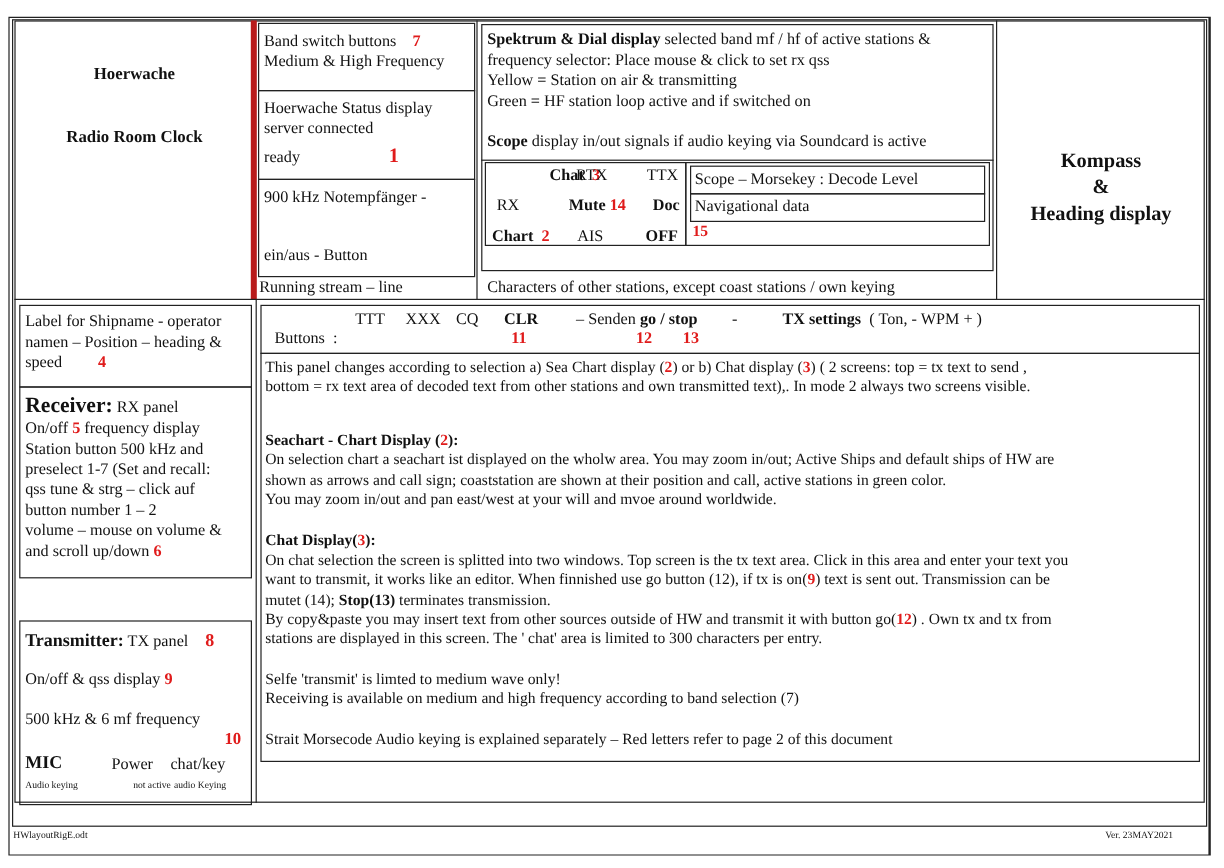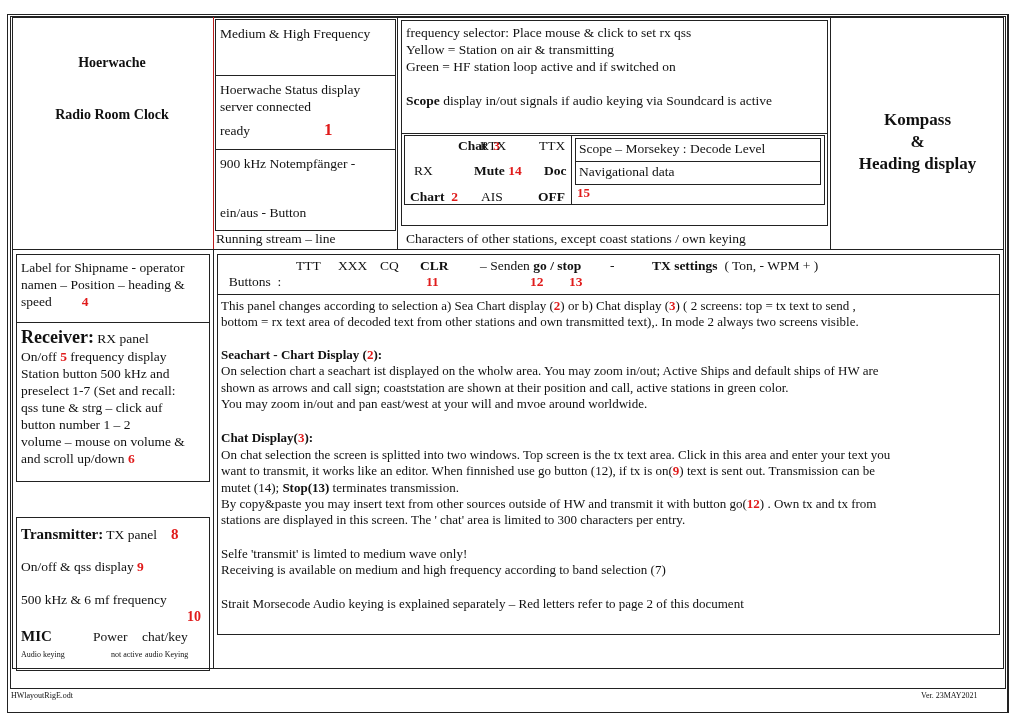--- a/index.html
+++ b/index.html
@@ -17,44 +17,46 @@
   .t13 { font-size:13.5px; }
   .lbl-center { text-align:center; font-weight:bold; }
 </style>
 </head>
 <body>
 
 <div class="abs" id="frame-outer"></div>
 <div class="abs" id="frame-mid"></div>
 <div class="abs" id="frame-in"></div>
 
-<div class="abs" style="left:12px;top:17px;width:202px;height:233px;border-right:1px solid #b91c1c;">
+<div class="abs" style="left:12px;top:17px;width:202px;height:233px;border-right:5px solid #b91c1c;">
   <div class="abs lbl-center" style="left:0;top:38px;width:200px;font-size:14px;">Hoerwache</div>
   <div class="abs lbl-center" style="left:0;top:90px;width:200px;font-size:14px;">Radio Room Clock</div>
 </div>
 
 <div class="abs" style="left:213px;top:17px;width:185px;height:233px;border-right:1px solid #222;">
   <div class="abs cell" style="left:2px;top:2px;width:181px;height:57px;padding:5px 0 0 4px;">
+    <div class="line t13"><span>Band switch buttons</span>&nbsp;&nbsp;&nbsp;&nbsp;<span class="red">7</span></div>
     <div class="line t13">Medium &amp; High Frequency</div>
   </div>
   <div class="abs cell" style="left:2px;top:58px;width:181px;height:75px;padding:5px 0 0 4px;">
     <div class="line t13">Hoerwache Status display</div>
     <div class="line t13">server connected</div>
     <div class="t13" style="margin-top:5px;"><span>ready</span><span class="red" style="margin-left:74px;font-size:17px;">1</span></div>
   </div>
   <div class="abs cell" style="left:2px;top:132px;width:181px;height:82px;padding:5px 0 0 4px;">
     <div class="line t13">900 kHz Notempfänger -</div>
     <div class="abs t13" style="left:4px;top:55px;">ein/aus  - Button</div>
   </div>
   <div class="abs t13" style="left:3px;top:214px;">Running stream – line</div>
 </div>
 
 <div class="abs" style="left:397px;top:17px;width:434px;height:233px;border-right:1px solid #222;">
   <div class="abs cell" style="left:4px;top:3px;width:427px;height:206px;"></div>
   <div class="abs" style="left:9px;top:7px;width:420px;">
+    <div class="line t13"><span class="b">Spektrum &amp; Dial display</span><span> selected band mf / hf of active stations &amp;</span></div>
     <div class="line t13">frequency selector: Place mouse &amp; click to set rx qss</div>
     <div class="line t13">Yellow  = Station on air &amp; transmitting</div>
     <div class="line t13">Green   = HF station loop active   and  if switched on</div>
     <div class="line t13" style="margin-top:17px;"><span class="b">Scope</span><span> display   in/out  signals if audio keying via Soundcard is active</span></div>
   </div>
   <div class="abs" style="left:4px;top:116px;width:427px;border-top:1px solid #222;"></div>
 
   <div class="abs cell" style="left:7px;top:118px;width:168px;height:70px;"></div>
   <div class="abs t13" style="left:17px;top:121px;margin-left:44px;"><span class="b">Chat</span>&nbsp;&nbsp;<span class="red">3</span></div>
   <div class="abs t13" style="left:83px;top:121px;">RTX</div>
@@ -68,21 +70,21 @@
 
   <div class="abs cell" style="left:174px;top:118px;width:254px;height:70px;"></div>
   <div class="abs cell t13" style="left:178px;top:121px;width:246px;height:24px;padding:2px 0 0 3px;">Scope – Morsekey :  Decode Level</div>
   <div class="abs cell t13" style="left:178px;top:144px;width:246px;height:24px;padding:2px 16px 0 3px;">Navigational data</div>
   <div class="abs red" style="left:180px;top:168px;font-size:13px;">15</div>
 
   <div class="abs t13" style="left:9px;top:214px;">Characters of other stations, except coast stations / own keying</div>
 </div>
 
 <div class="abs" style="left:831px;top:17px;width:173px;height:233px;">
-  <div class="abs lbl-center" style="left:0;top:92px;width:173px;font-size:17px;line-height:22px;">
+  <div class="abs lbl-center" style="left:0;top:106px;width:173px;font-size:17px;line-height:22px;">
     <div>Kompass</div>
     <div>&amp;</div>
     <div>Heading display</div>
   </div>
 </div>
 
 <div class="abs" style="left:12px;top:249px;width:992px;border-top:1px solid #222;"></div>
 
 <div class="abs" style="left:12px;top:250px;width:202px;height:419px;border-right:1px solid #222;"></div>
 <div class="abs cell" style="left:16px;top:254px;width:194px;height:69px;padding:4px 0 0 4px;">
@@ -126,21 +128,21 @@
 <div class="abs red t13" style="left:530px;top:274px;">12</div>
 <div class="abs red t13" style="left:569px;top:274px;">13</div>
 <div class="abs t13" style="left:610px;top:258px;">-</div>
 <div class="abs t13" style="left:652px;top:258px;white-space:pre;"><span class="b">TX settings</span><span>  ( Ton, - WPM + )</span></div>
 
 <div class="abs cell" style="left:217px;top:294px;width:783px;height:341px;"></div>
 <div class="abs" style="left:221px;top:298px;width:775px;font-size:13px;line-height:16.4px;white-space:nowrap;">
   <div><span>This panel changes according to selection  a) Sea Chart  display (</span><span class="red">2</span><span>)     or     b) Chat display  (</span><span class="red">3</span><span>) ( 2 screens: top = tx text to send ,</span></div>
   <div>bottom = rx text area of decoded text from other stations and own transmitted  text),. In mode 2 always two screens visible.</div>
   <div style="height:16px;"></div>
-  <div class="b" style="margin-top:0;"><span>Seachart - Chart Display (</span><span class="red">2</span><span>):</span></div>
+  <div class="b" style="margin-top:12px;"><span>Seachart - Chart Display (</span><span class="red">2</span><span>):</span></div>
   <div>On selection chart a seachart ist displayed on the wholw area. You may zoom in/out; Active Ships and default ships of HW are</div>
   <div>shown as arrows and call sign; coaststation are shown at their position and call, active stations in green color.</div>
   <div>You may zoom in/out and pan east/west at your will and mvoe around worldwide.</div>
   <div style="height:16px;"></div>
   <div class="b" style="margin-top:2px;"><span>Chat Display(</span><span class="red">3</span><span>):</span></div>
   <div>On chat selection the screen is splitted into two windows. Top screen is the tx text area. Click in this area and enter your text you</div>
   <div><span>want to transmit, it works like an editor. When finnished  use go button (12), if tx is on(</span><span class="red">9</span><span>) text is sent out. Transmission  can be</span></div>
   <div><span>mutet (14); </span><span class="b">Stop(13)</span><span>  terminates transmission.</span></div>
   <div><span>By copy&amp;paste you may insert text from other sources outside of HW and transmit it with button go(</span><span class="red">12</span><span>) . Own tx and tx from</span></div>
   <div>stations are displayed in this screen. The ' chat' area is limited to 300 characters per entry.</div>

